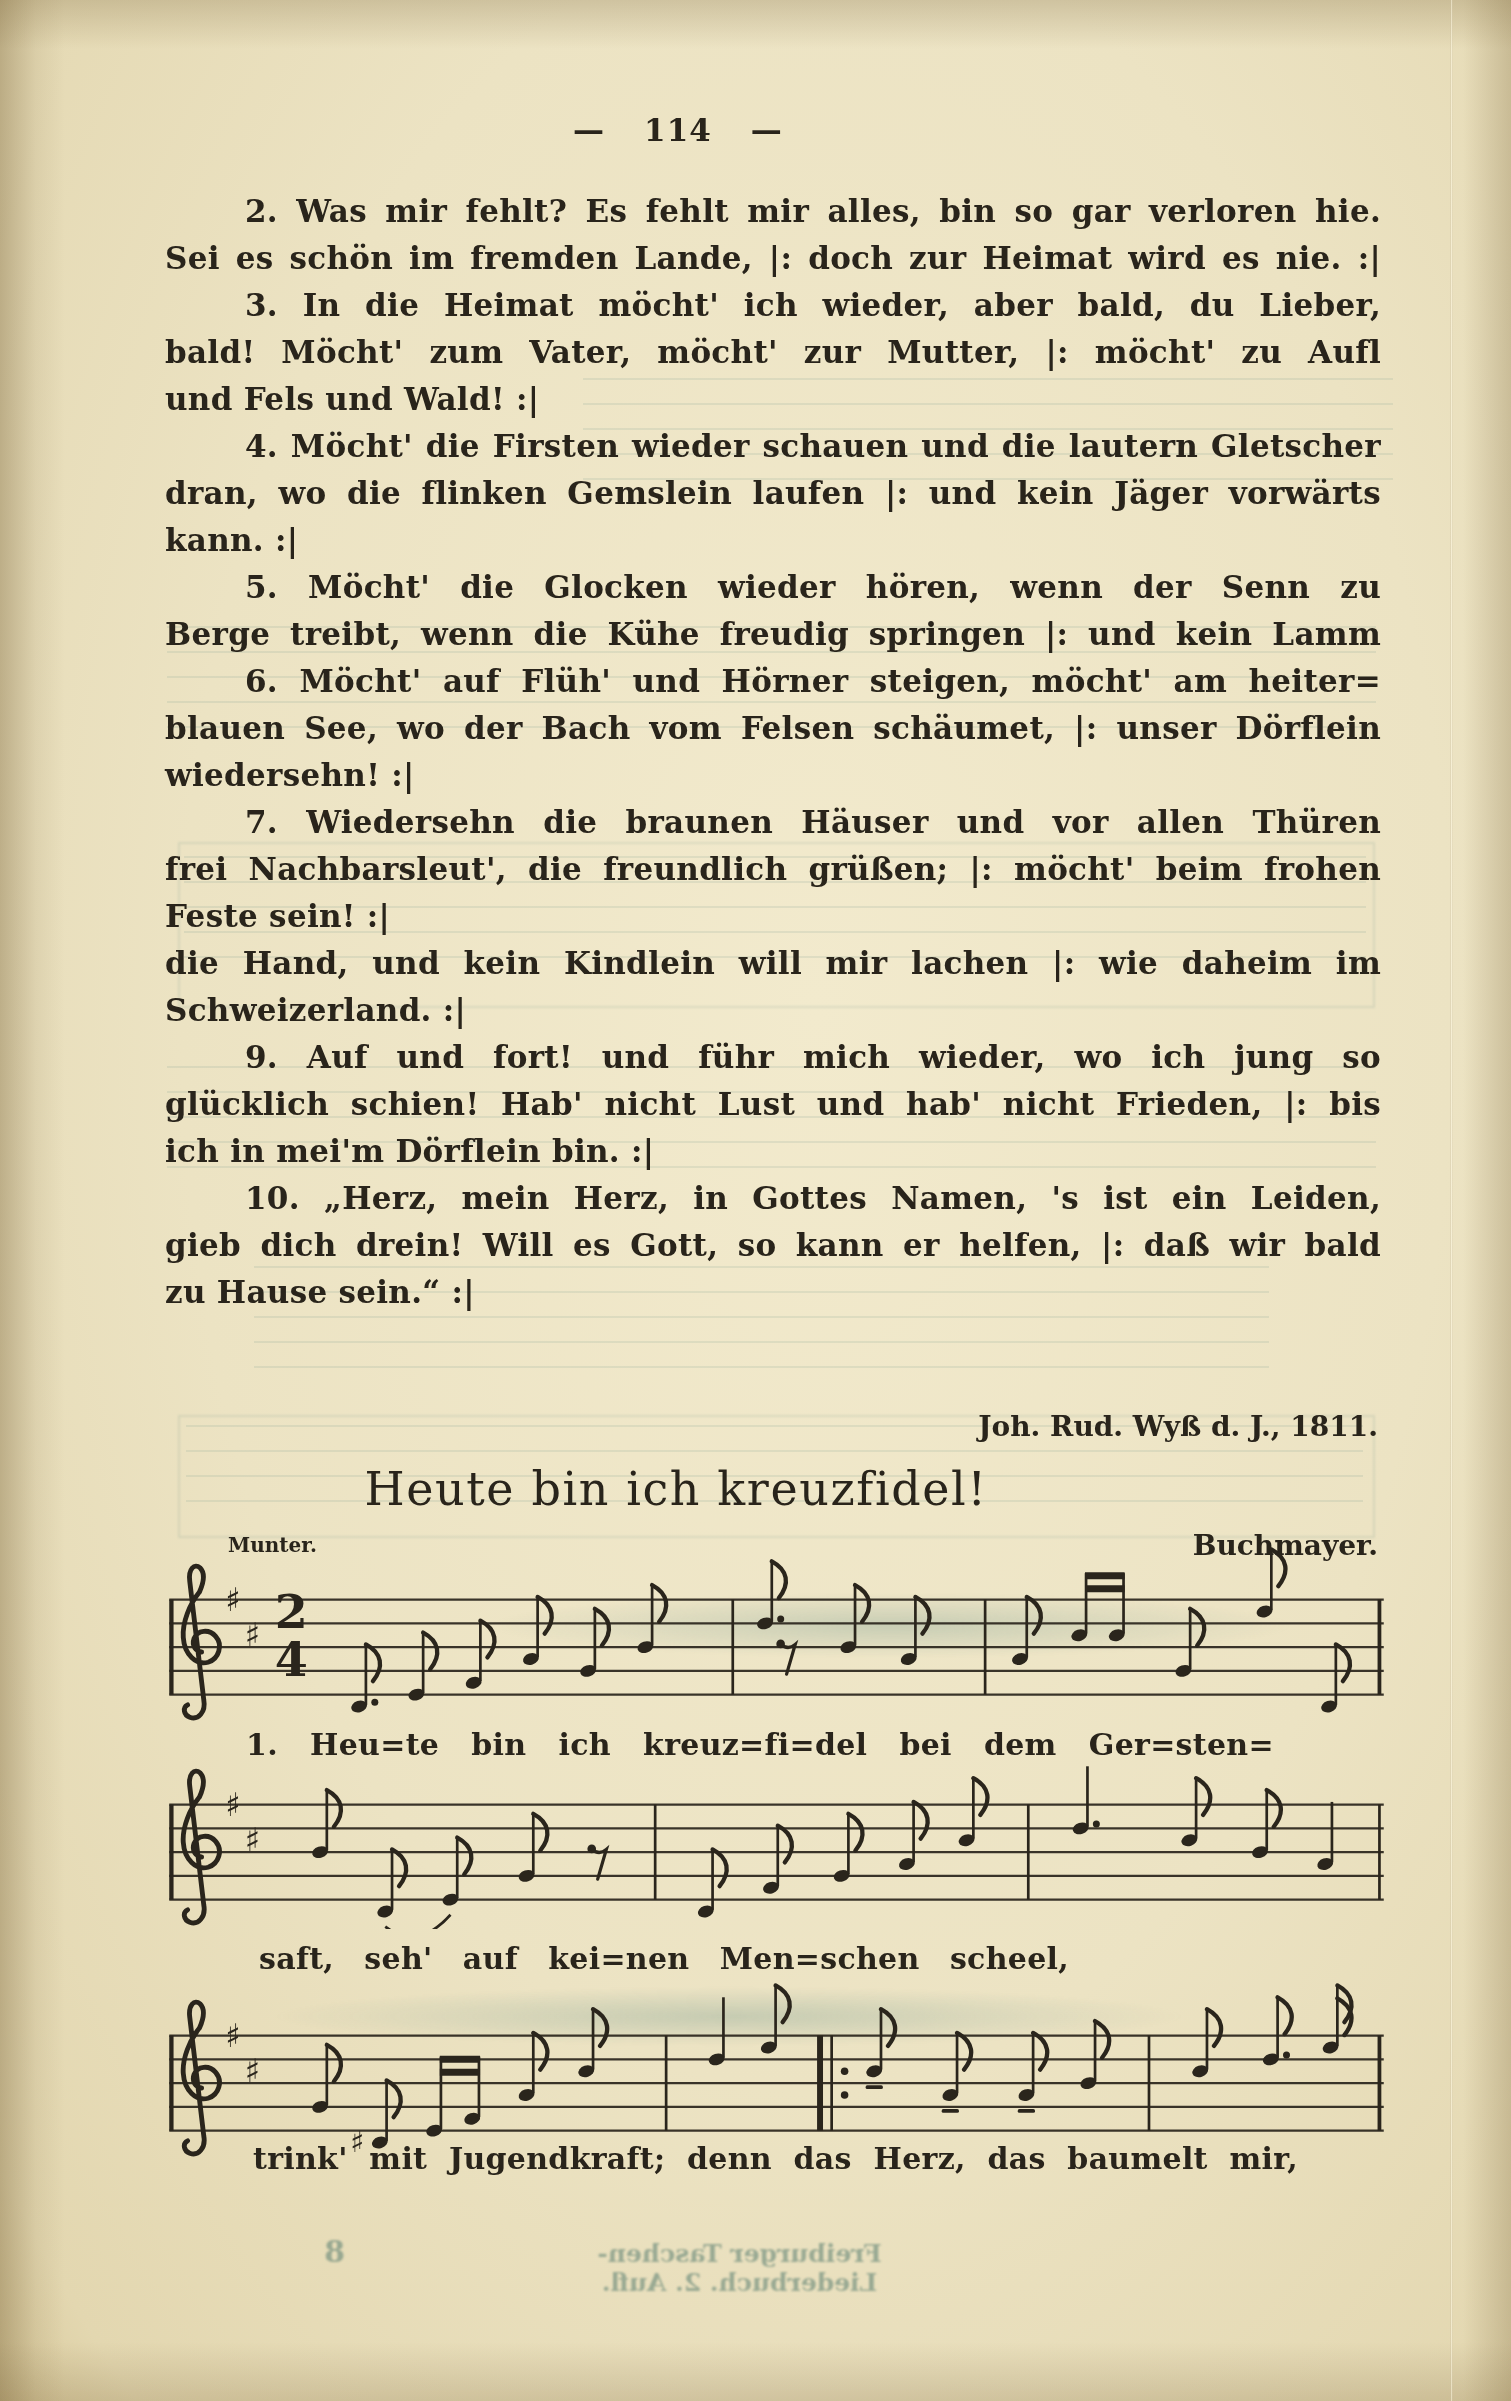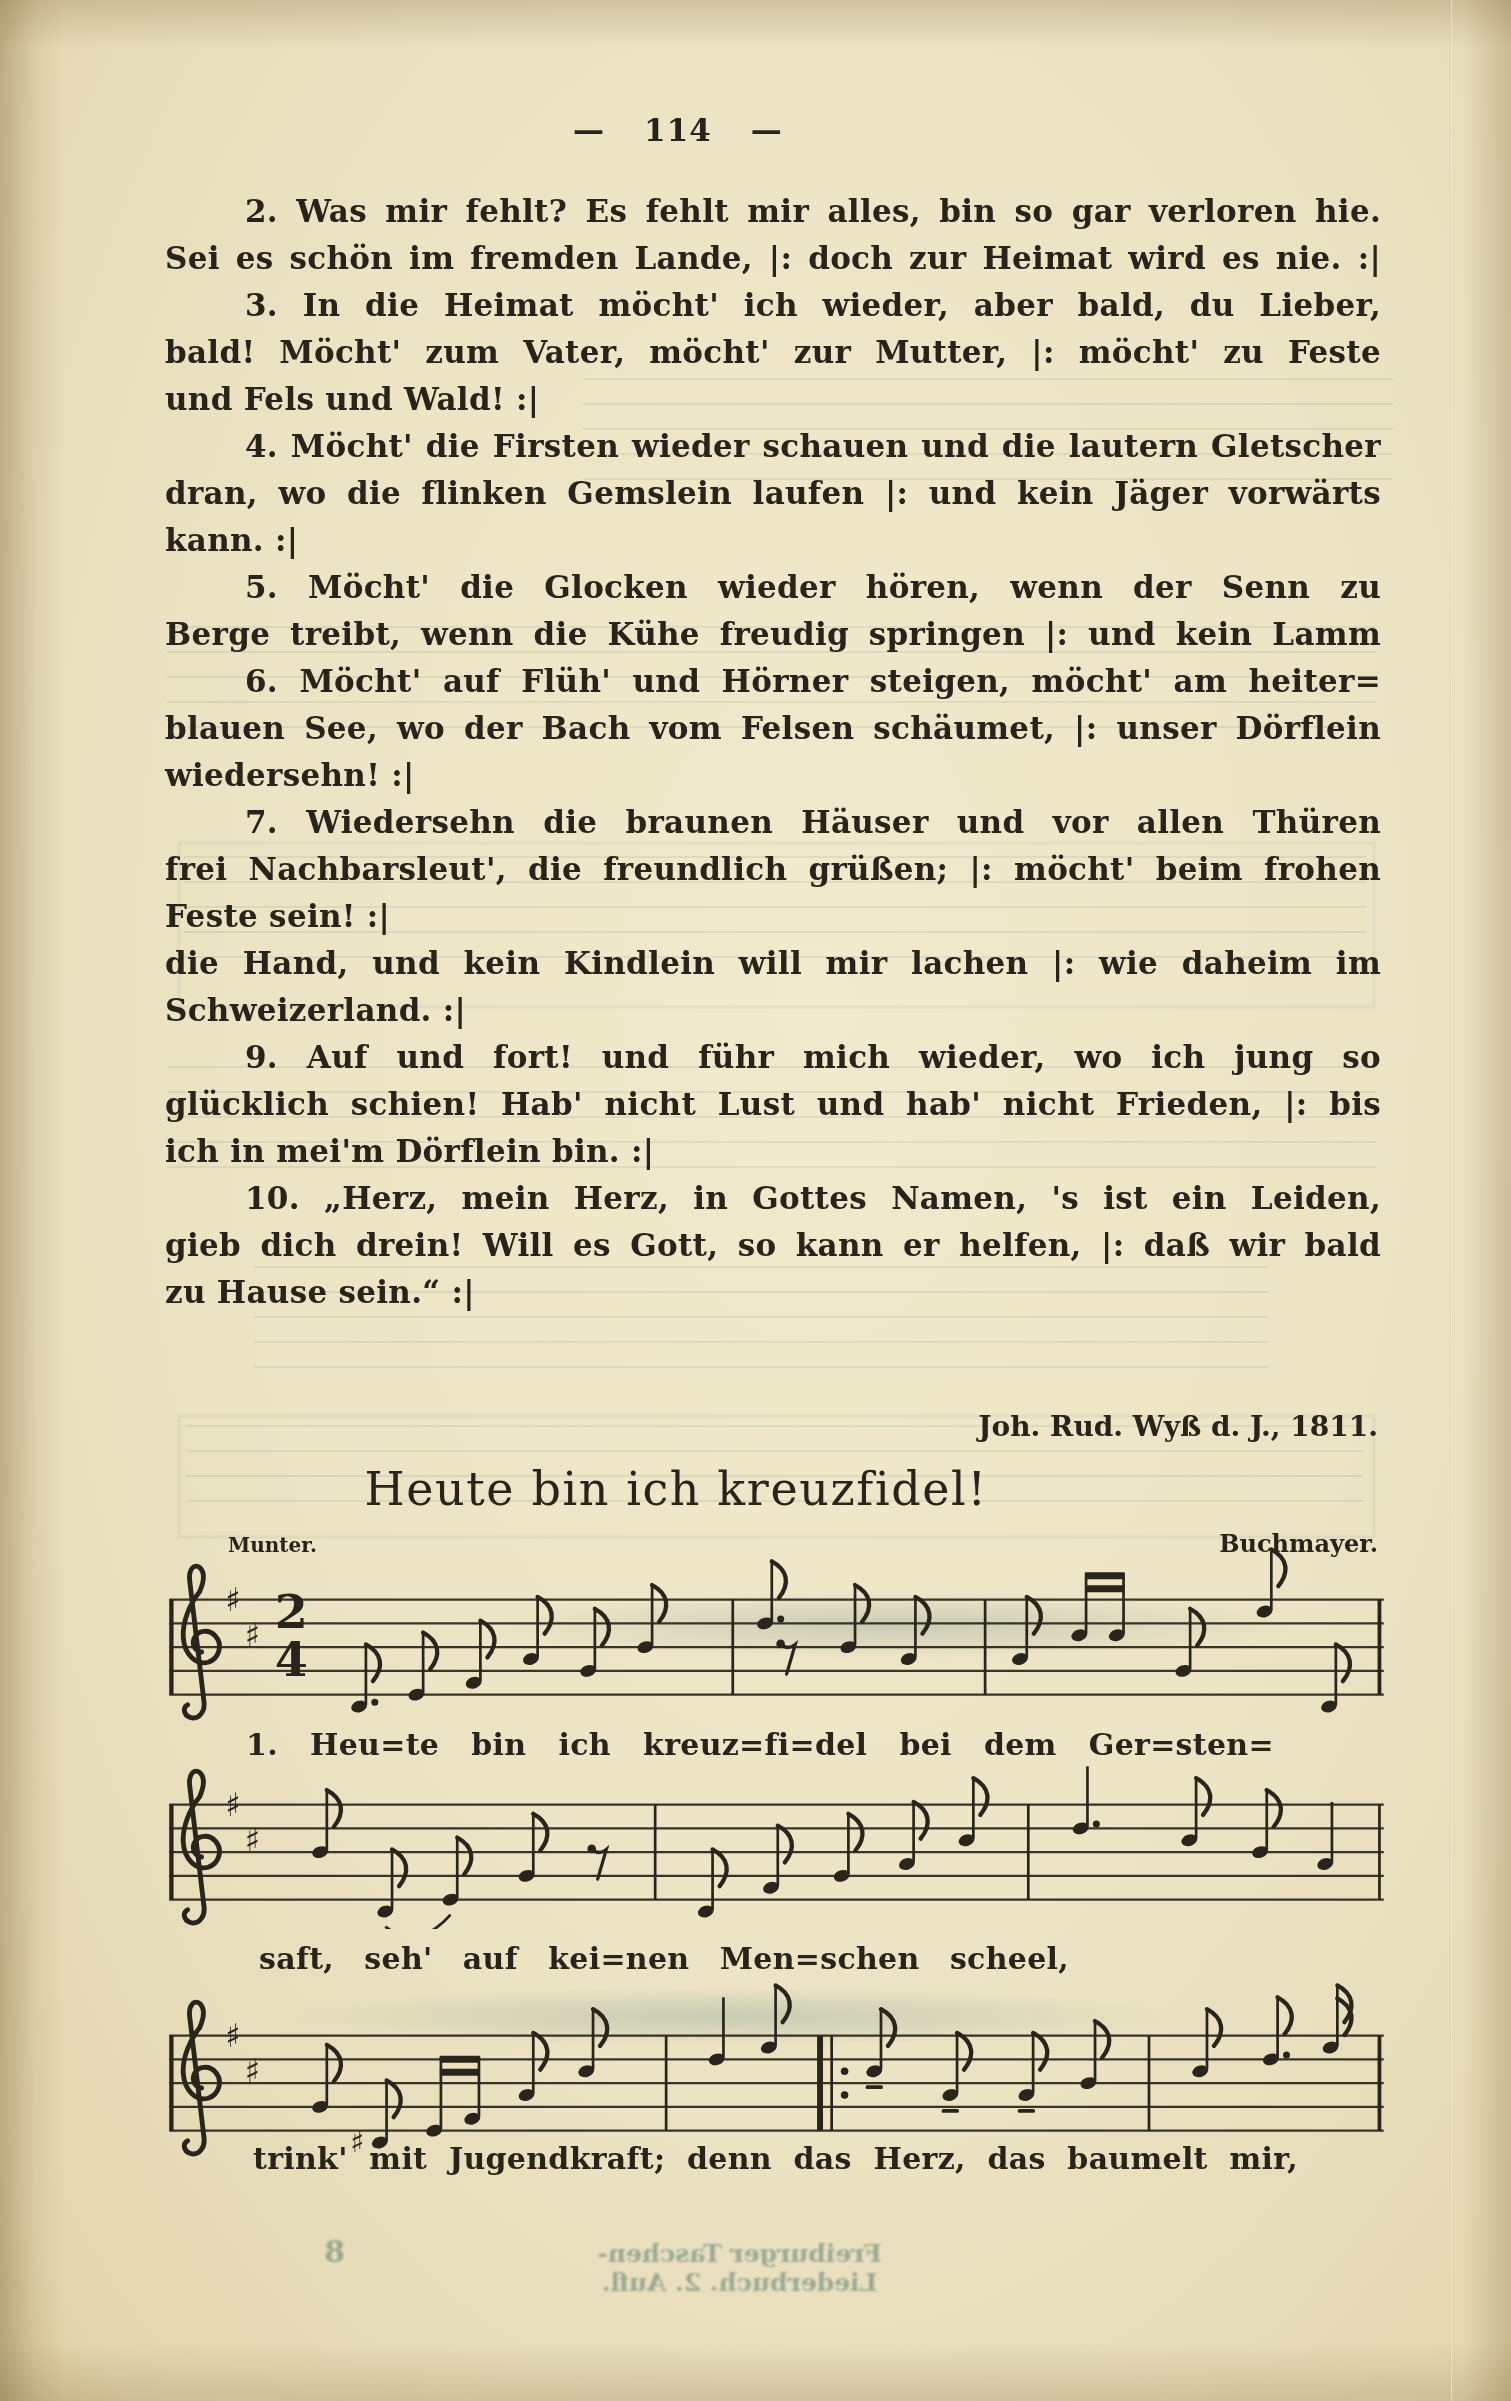--- a/index.html
+++ b/index.html
@@ -40,21 +40,21 @@
 
   .attrib{
     position:absolute;top:1378px;right:134px;
     font-size:28px;font-weight:700;margin-top:32px;
   }
   .title{
     position:absolute;top:1462px;left:0;width:1352px;text-align:center;
     font-size:46px;font-weight:400;letter-spacing:1.6px;
   }
   .tempo{position:absolute;top:1533px;left:228px;font-size:20px;font-weight:700;}
-  .composer{position:absolute;top:1529px;right:134px;font-size:24px;font-weight:700;}
+  .composer{position:absolute;top:1529px;right:134px;font-size:28px;font-weight:700;}
 
   .music-svg{position:absolute;left:166px;width:1221px;height:184px;}
   .lyric-row{
     position:absolute;display:flex;justify-content:space-between;
     font-size:30px;font-weight:700;white-space:nowrap;letter-spacing:0.3px;
   }
 
   
   .bleed{position:absolute;pointer-events:none;}
   .bleed-staff{
@@ -94,21 +94,21 @@
   <div class="bleed bleed-blob" style="left:270px;top:1987px;width:918px;height:59px;"></div>
 
   <div class="pagenum">
     <span>—</span><span>114</span><span>—</span>
   </div>
 
   <div id="verses">
       <div class="vline just ind">2. Was mir fehlt? Es fehlt mir alles, bin so gar verloren hie.</div>
       <div class="vline just">Sei es schön im fremden Lande, |: doch zur Heimat wird es nie. :|</div>
       <div class="vline just ind">3. In die Heimat möcht' ich wieder, aber bald, du Lieber,</div>
-      <div class="vline just">bald! Möcht' zum Vater, möcht' zur Mutter, |: möcht' zu Feste</div>
+      <div class="vline just">bald! Möcht' zum Vater, möcht' zur Mutter, |: möcht' zu Aufl</div>
       <div class="vline left">und Fels und Wald! :|</div>
       <div class="vline just ind">4. Möcht' die Firsten wieder schauen und die lautern Gletscher</div>
       <div class="vline just">dran, wo die flinken Gemslein laufen |: und kein Jäger vorwärts</div>
       <div class="vline left">kann. :|</div>
       <div class="vline just ind">5. Möcht' die Glocken wieder hören, wenn der Senn zu</div>
       <div class="vline just">Berge treibt, wenn die Kühe freudig springen |: und kein Lamm</div>
       <div class="vline just ind">6. Möcht' auf Flüh' und Hörner steigen, möcht' am heiter=</div>
       <div class="vline just">blauen See, wo der Bach vom Felsen schäumet, |: unser Dörflein</div>
       <div class="vline left">wiedersehn! :|</div>
       <div class="vline just ind">7. Wiedersehn die braunen Häuser und vor allen Thüren</div>

